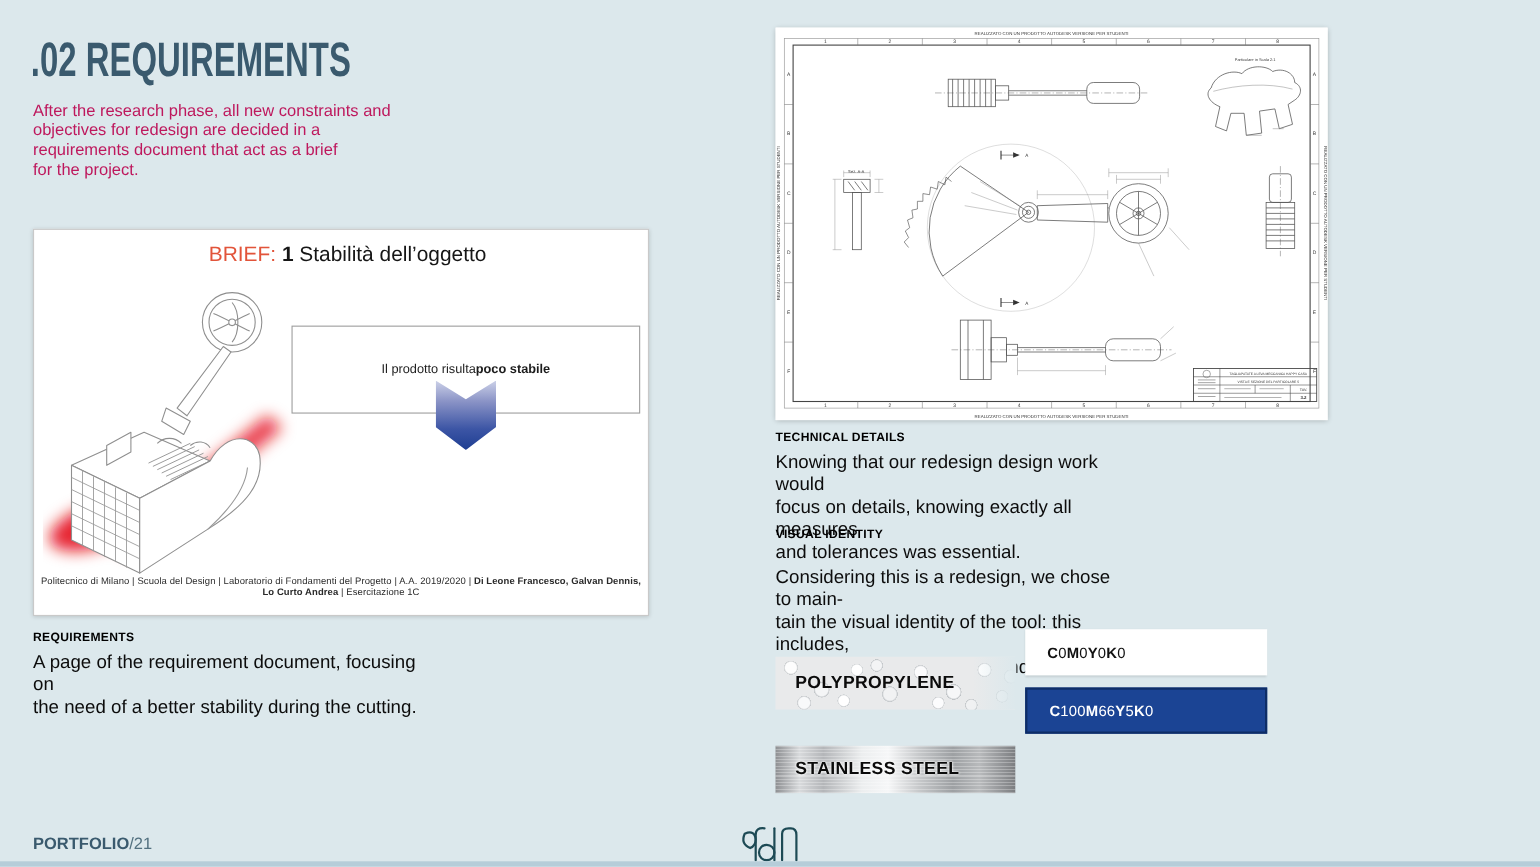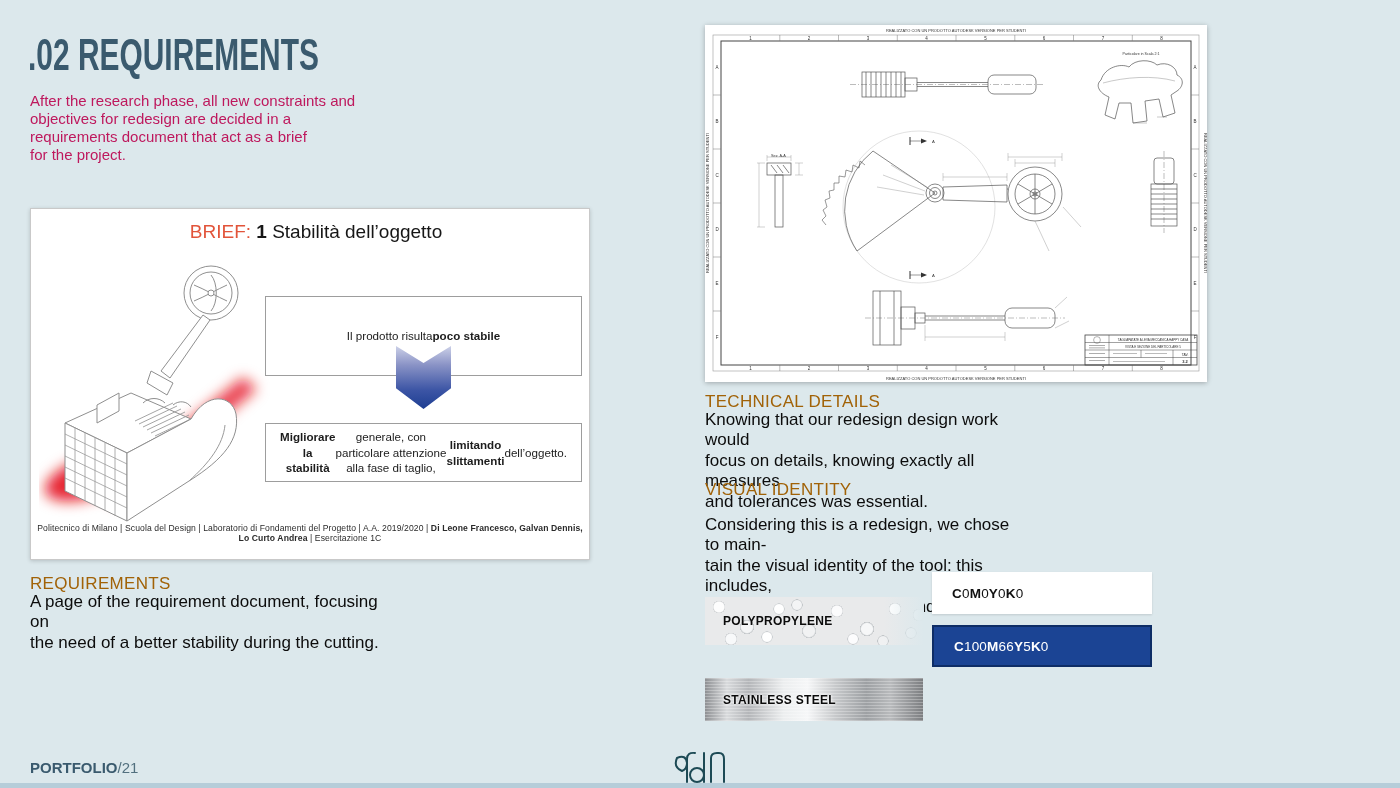--- a/index.html
+++ b/index.html
@@ -27,38 +27,38 @@
   .box-solution { top:214px; height:59px; }
 
   .chevron-arrow { position:absolute; left:365px; top:137px; width:55px; height:63px;
             background:linear-gradient(180deg,#ccd1e8 0%,#8a93c6 30%,#3c55a5 70%,#1e3e92 100%);
             clip-path:polygon(0 0,50% 27%,100% 0,100% 67%,50% 100%,0 67%); }
 
   .card-credits { position:absolute; bottom:16px; left:0; width:100%; text-align:center;
                   font-size:8.6px; color:#2a2a2a; letter-spacing:.1px; }
   .card-credits b { font-weight:700; }
 
-  .sec-head { font-size:17px; font-weight:400; color:#a16207; letter-spacing:.3px; }
+  .sec-head { font-size:11px; font-weight:700; color:#000000; letter-spacing:.3px; }
   .sec-body { font-size:17px; line-height:1.2; color:#0c0c0c; white-space:pre-line; }
 
   .req-head  { left:30px; top:574px; }
   .req-body  { left:30px; top:592px; width:350px; }
 
   
   .sheet-wrap { left:705px; top:25px; width:502px; height:357px; background:#fff;
                 box-shadow:0 1px 5px rgba(0,0,0,.28); }
   .sheet-wrap svg { display:block; }
   .sheet text { font-family:"Liberation Sans", sans-serif; fill:#333; }
 
   .tech-head { left:705px; top:392px; }
   .tech-body { left:705px; top:410px; width:320px; }
   .vis-head  { left:705px; top:480px; }
   .vis-body  { left:705px; top:515px; width:320px; }
 
-  .swatch { display:flex; align-items:center; font-size:12px; font-weight:700; color:#0b0b0b;
+  .swatch { display:flex; align-items:center; font-size:16px; font-weight:700; color:#0b0b0b;
             letter-spacing:.3px; padding-left:18px; }
   .swatch-pp { left:705px; top:597px; width:218px; height:48px;
       background-color:#e9eaeb;
       background-image:
         radial-gradient(circle 9px at 14px 10px, #fdfdfd 55%, #c9ccce 70%, transparent 72%),
         radial-gradient(circle 10px at 42px 30px, #f4f5f6 55%, #bfc3c6 70%, transparent 72%),
         radial-gradient(circle 8px  at 74px 12px, #ffffff 55%, #ccd0d2 70%, transparent 72%),
         radial-gradient(circle 10px at 104px 34px,#f1f2f3 55%, #c2c6c9 70%, transparent 72%),
         radial-gradient(circle 9px  at 132px 14px,#fbfbfc 55%, #c8cbce 70%, transparent 72%),
         radial-gradient(circle 10px at 162px 32px,#f6f7f8 55%, #bdc1c4 70%, transparent 72%),
@@ -166,26 +166,20 @@
         <path d="M134,152 C140,147 148,148 152,154" fill="none"></path>
       </g>
     </svg>
   </div>
 
   <div class="card-box box-problem">
       <span>Il prodotto risulta </span>
       <b>poco stabile</b>
     </div>
   <div class="chevron-arrow"></div>
-  <div class="card-box box-solution">
-      <b>Migliorare la stabilità</b>
-      <span> generale, con particolare attenzione alla fase di taglio, </span>
-      <b>limitando slittamenti</b>
-      <span> dell’oggetto.</span>
-    </div>
   <div class="card-credits"><span>Politecnico di Milano | Scuola del Design | Laboratorio di Fondamenti del Progetto | A.A. 2019/2020 | </span><b>Di Leone Francesco, Galvan Dennis, Lo Curto Andrea</b><span> | Esercitazione 1C</span></div>
 </div>
 
 <h2 class="abs sec-head req-head">REQUIREMENTS</h2>
 <p class="abs sec-body req-body">A page of the requirement document, focusing on
 the need of a better stability during the cutting.</p>
 
 <div class="abs sheet-wrap sheet">
   <svg width="502" height="357" viewBox="0 0 502 357">
     <rect width="502" height="357" fill="#ffffff"></rect>

